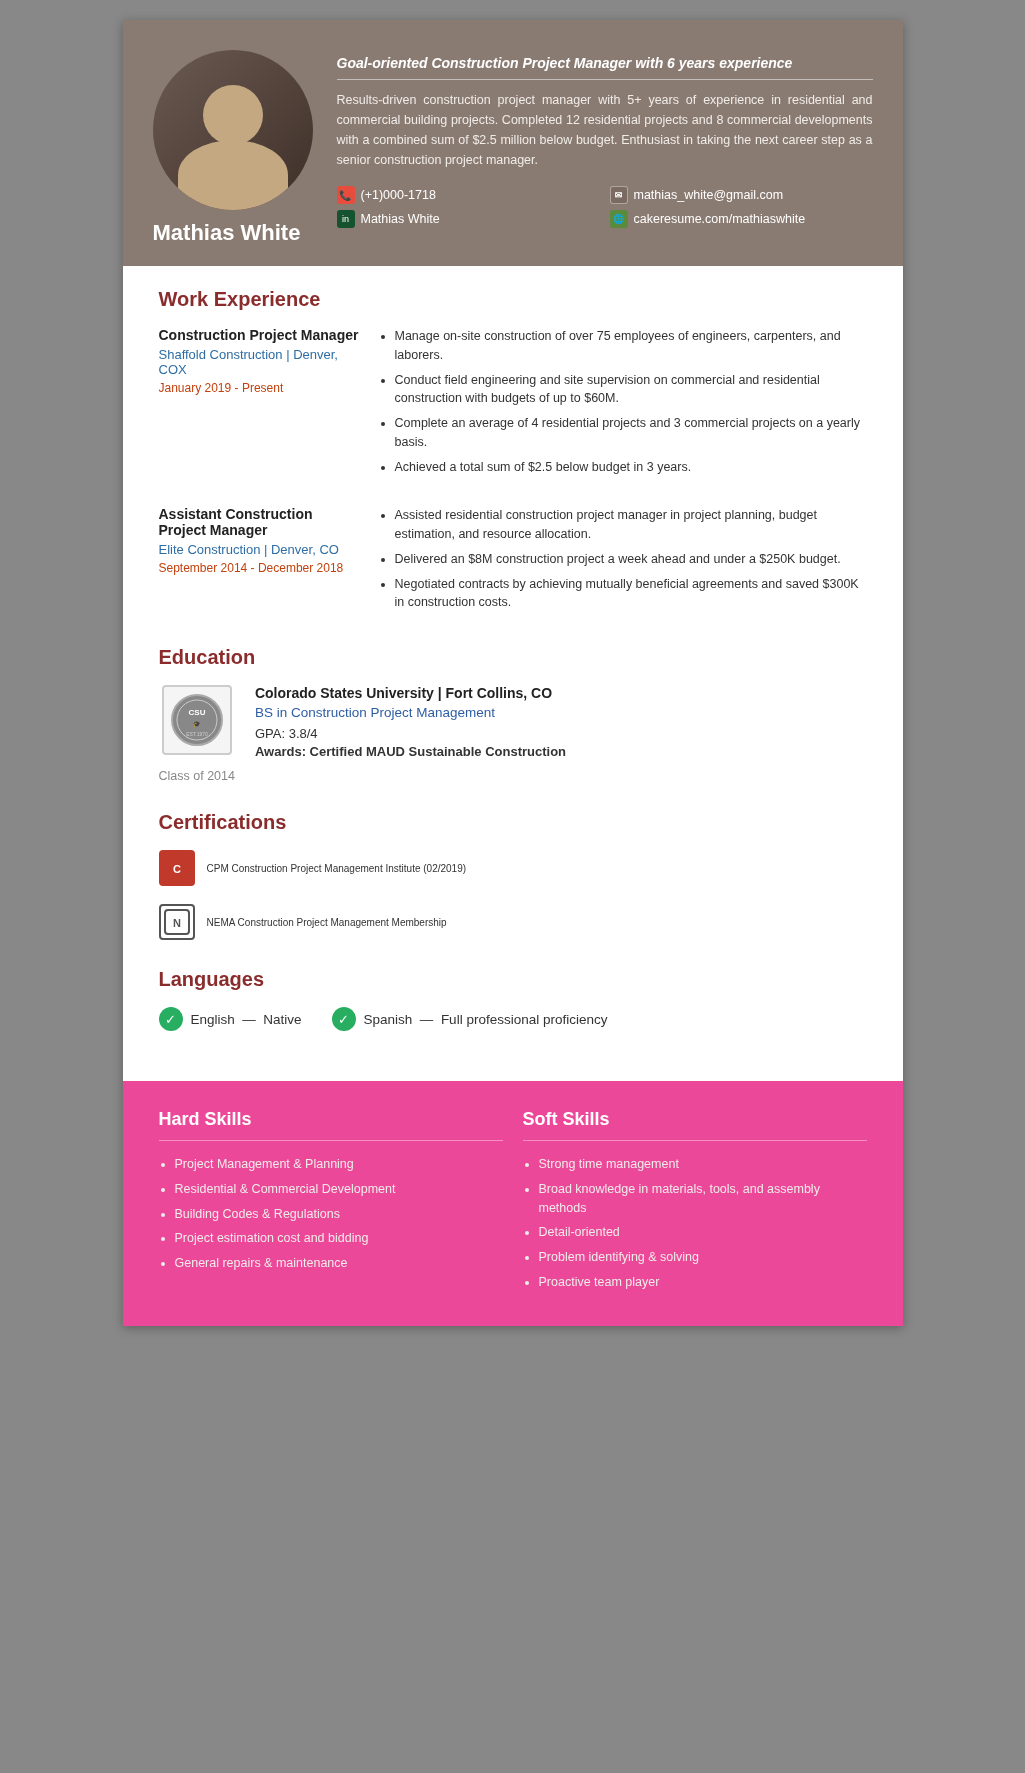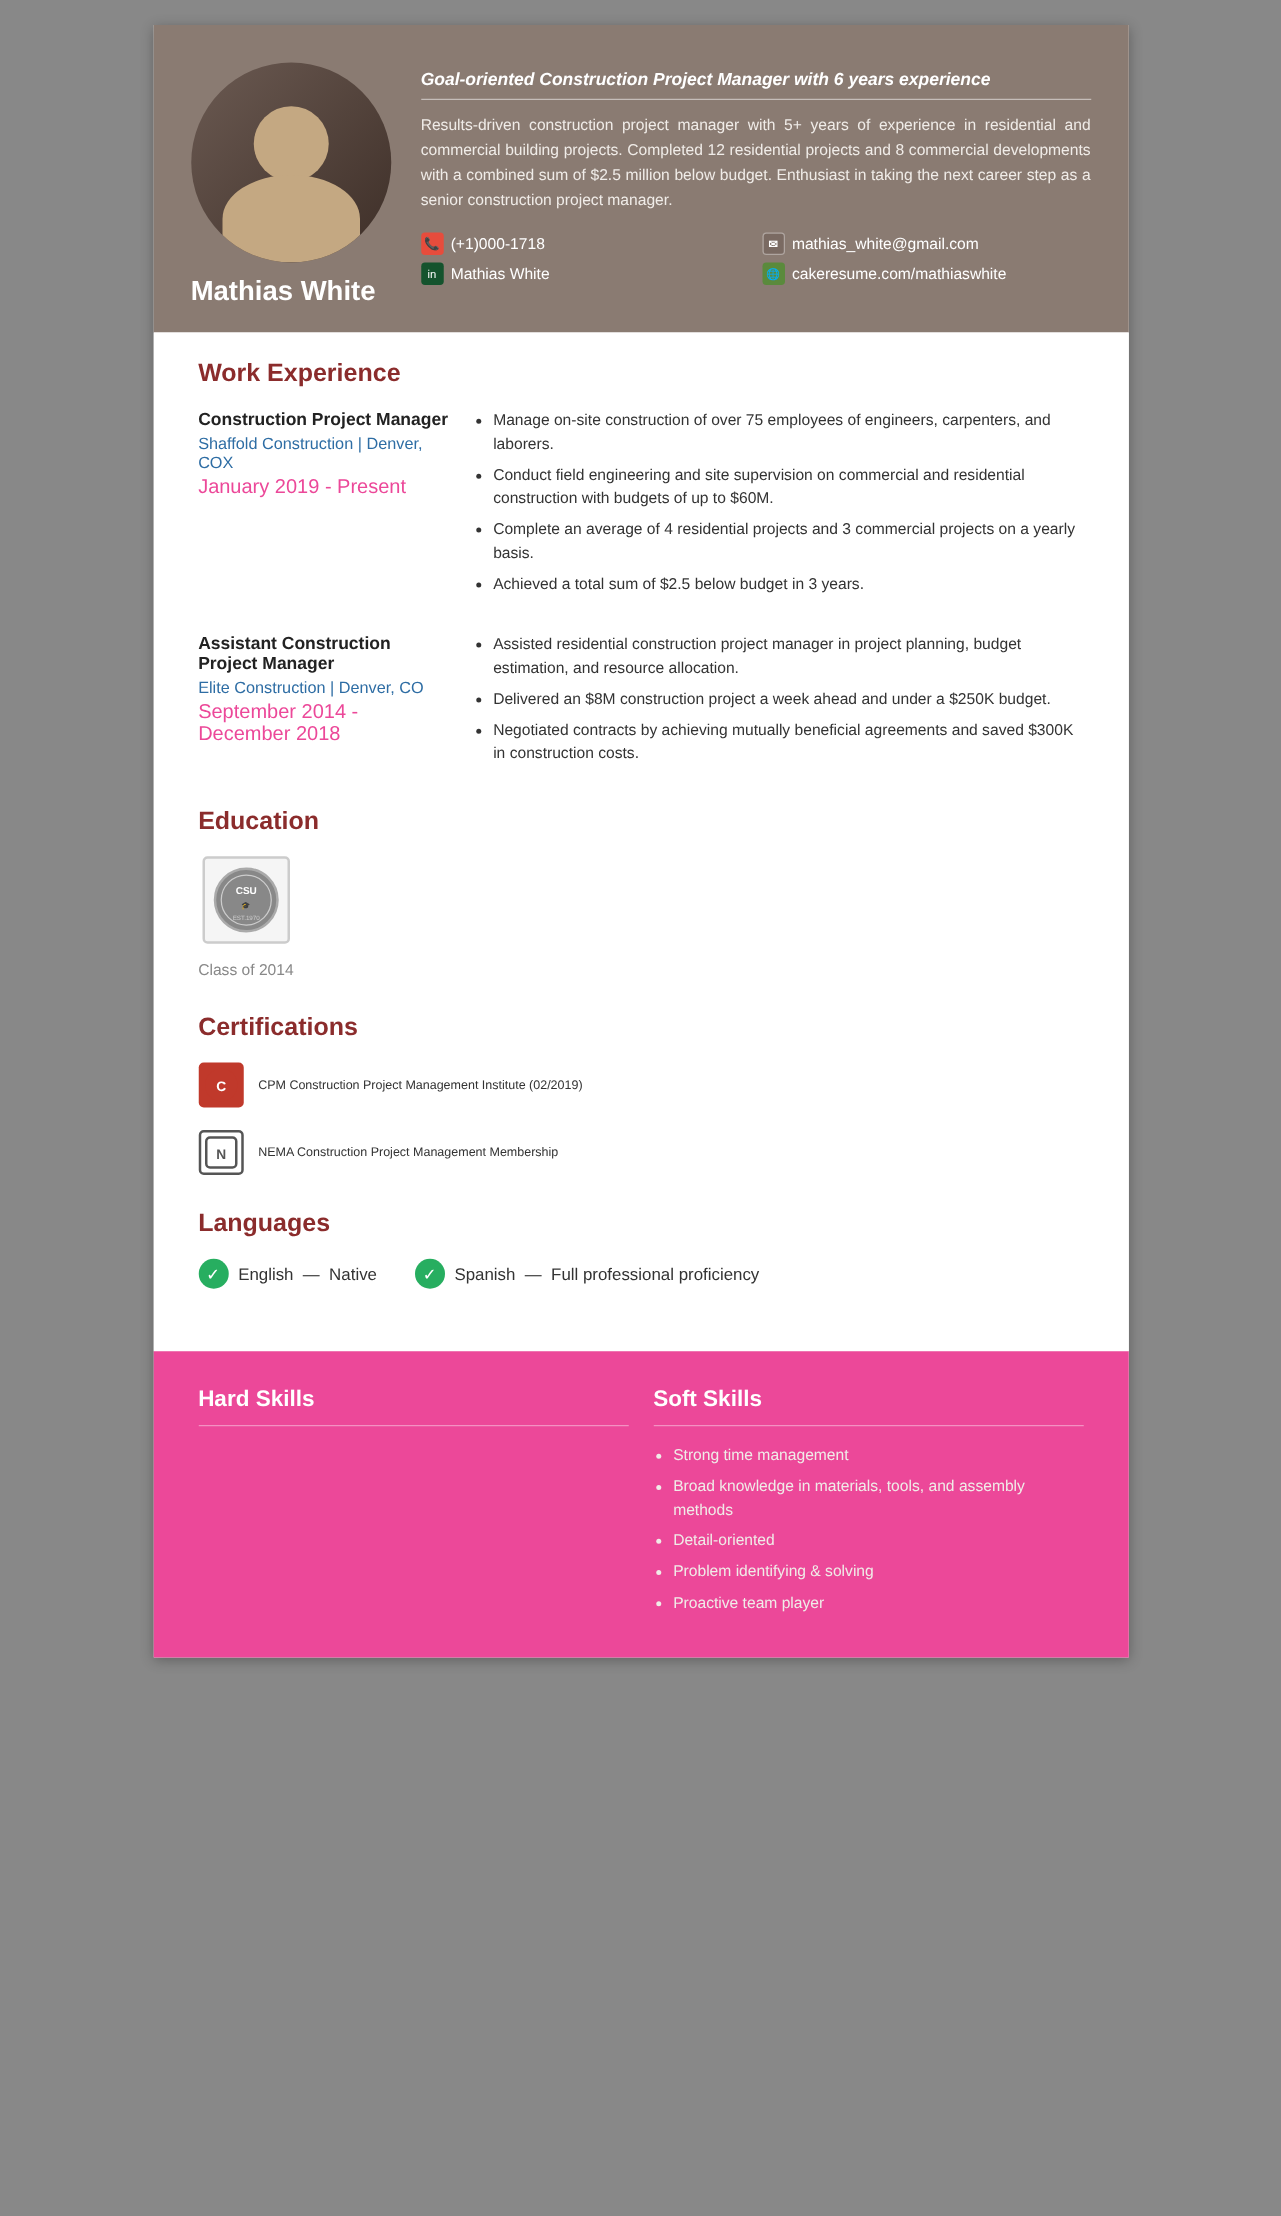--- a/index.html
+++ b/index.html
@@ -144,22 +144,22 @@
       font-weight: bold;
       color: #222;
       margin-bottom: 4px;
     }
     .job-company {
       color: #2e6da4;
       font-size: 13px;
       margin-bottom: 4px;
     }
     .job-dates {
-      color: #ec4899;
-      font-size: 16px;
+      color: #c2410c;
+      font-size: 12px;
     }
     .job-bullets {
       padding-left: 16px;
     }
     .job-bullets li {
       font-size: 12.5px;
       color: #333;
       margin-bottom: 6px;
       line-height: 1.5;
     }
@@ -385,20 +385,26 @@
             <svg width="54" height="54" viewBox="0 0 54 54">
               <circle cx="27" cy="27" r="25" fill="#888" stroke="#aaa" stroke-width="2"></circle>
               <circle cx="27" cy="27" r="20" fill="none" stroke="#ccc" stroke-width="1"></circle>
               <text x="27" y="22" text-anchor="middle" fill="#fff" font-size="8" font-weight="bold">CSU</text>
               <text x="27" y="33" text-anchor="middle" fill="#ddd" font-size="6">🎓</text>
               <text x="27" y="43" text-anchor="middle" fill="#ccc" font-size="5">EST.1970</text>
             </svg>
           </div>
           <div class="edu-class">Class of 2014</div>
         </div>
+        <div class="edu-details">
+          <div class="edu-university">Colorado States University | Fort Collins, CO</div>
+          <div class="edu-degree">BS in Construction Project Management</div>
+          <div class="edu-gpa">GPA: 3.8/4</div>
+          <div class="edu-awards">Awards: Certified MAUD Sustainable Construction</div>
+        </div>
       </div>
     </div>
 
     <div class="section">
       <div class="section-title">Certifications</div>
       <div class="cert-item">
         <div class="cert-icon cert-icon-cpm">
           <svg width="28" height="28" viewBox="0 0 28 28">
             <circle cx="14" cy="14" r="13" fill="#c0392b"></circle>
             <text x="14" y="19" text-anchor="middle" fill="#fff" font-size="11" font-weight="bold">C</text>
@@ -438,20 +444,27 @@
         </div>
       </div>
     </div>
 
   </div>
 
   <div class="skills-footer">
     <div class="skills-section">
       <div class="skills-title">Hard Skills</div>
       <hr class="skills-divider">
+      <ul class="skills-list">
+        <li>Project Management &amp; Planning</li>
+        <li>Residential &amp; Commercial Development</li>
+        <li>Building Codes &amp; Regulations</li>
+        <li>Project estimation cost and bidding</li>
+        <li>General repairs &amp; maintenance</li>
+      </ul>
     </div>
     <div class="skills-section">
       <div class="skills-title">Soft Skills</div>
       <hr class="skills-divider">
       <ul class="skills-list">
         <li>Strong time management</li>
         <li>Broad knowledge in materials, tools, and assembly methods</li>
         <li>Detail-oriented</li>
         <li>Problem identifying &amp; solving</li>
         <li>Proactive team player</li>

